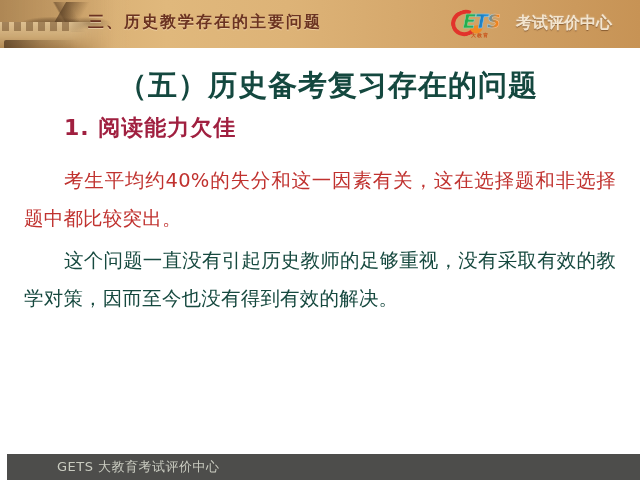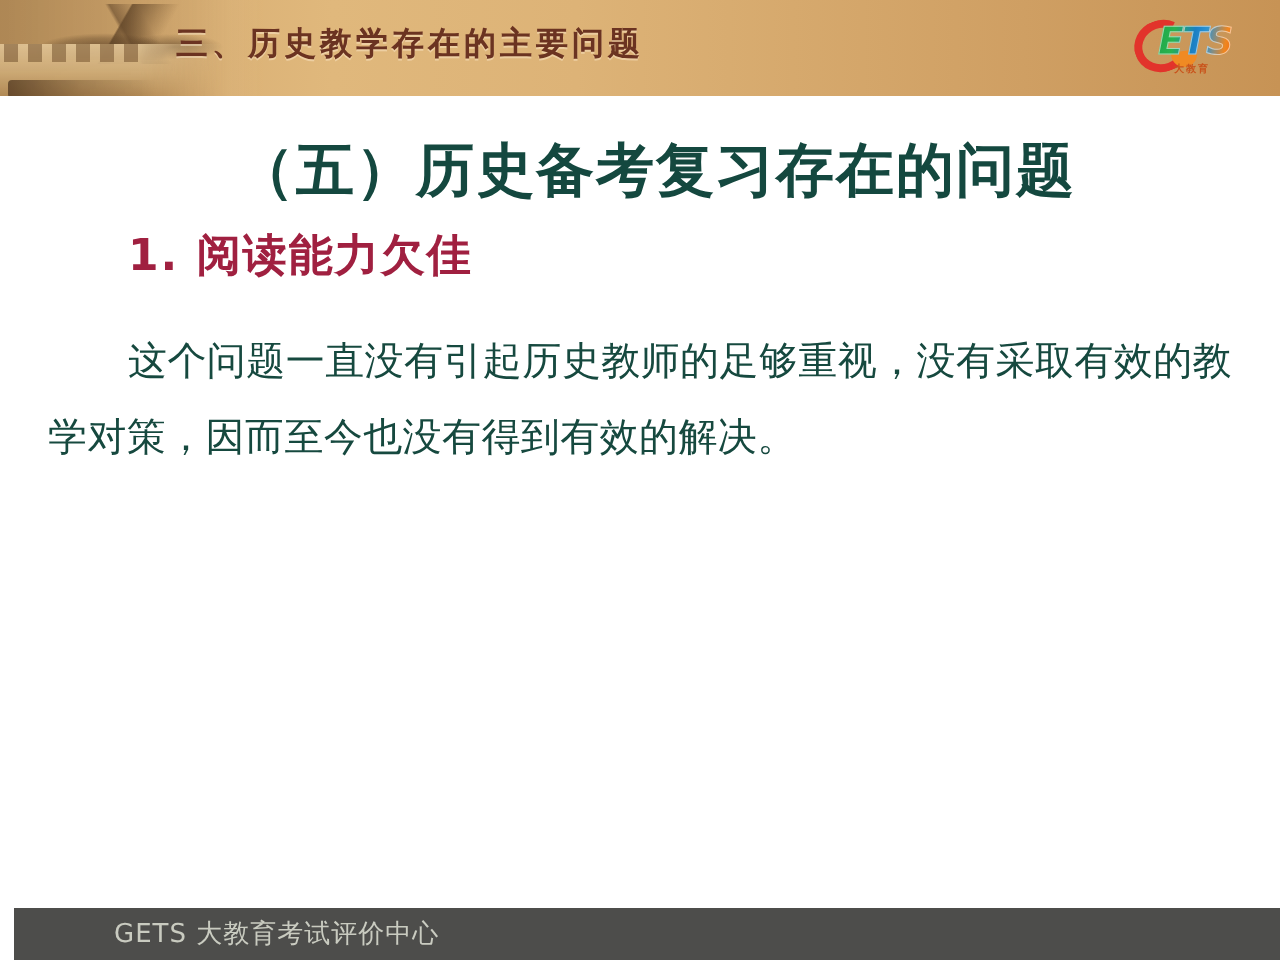--- a/index.html
+++ b/index.html
@@ -127,21 +127,21 @@
     font-weight: bold;
     letter-spacing: 2px;
     color: #6b3321;
     text-shadow: 0 1px 0 rgba(255,238,210,.45);
     white-space: nowrap;
   }
 
   
   .logo {
     position: absolute;
-    right: 8px;
+    right: 28px;
     top: 8px;
     height: 30px;
     display: flex;
     align-items: center;
     white-space: nowrap;
   }
   .logo-mark {
     position: relative;
     width: 62px;
     height: 28px;
@@ -297,28 +297,30 @@
     </div>
 
     <div class="header-title">三、历史教学存在的主要问题</div>
 
     <div class="logo">
       <div class="logo-mark">
         <div class="logo-swoosh"></div>
         <div class="logo-ets">ETS</div>
         <div class="logo-sub">大教育</div>
       </div>
+      <div class="logo-cn">考试评价中心</div>
     </div>
   </div>
 
   <div class="slide-title">（五）历史备考复习存在的问题</div>
 
   <div class="sub-head">1. 阅读能力欠佳</div>
 
   <div class="body-block">
+    <p class="para red p2">考生平均约40%的失分和这一因素有关，这在选择题和非选择题中都比较突出。</p>
     <p class="para teal p3">这个问题一直没有引起历史教师的足够重视，没有采取有效的教学对策，因而至今也没有得到有效的解决。</p>
   </div>
 
   <div class="footer-bar">
     <div class="footer-text">GETS  大教育考试评价中心</div>
   </div>
 
 </div>
 
 </body></html>

